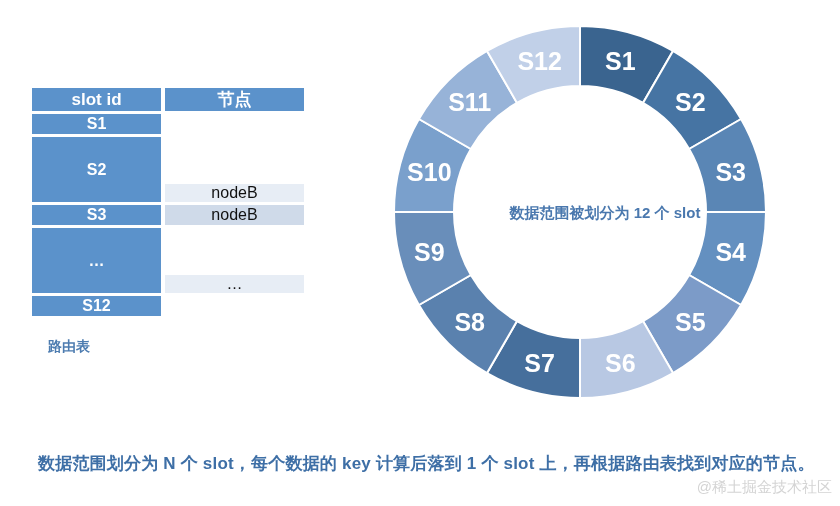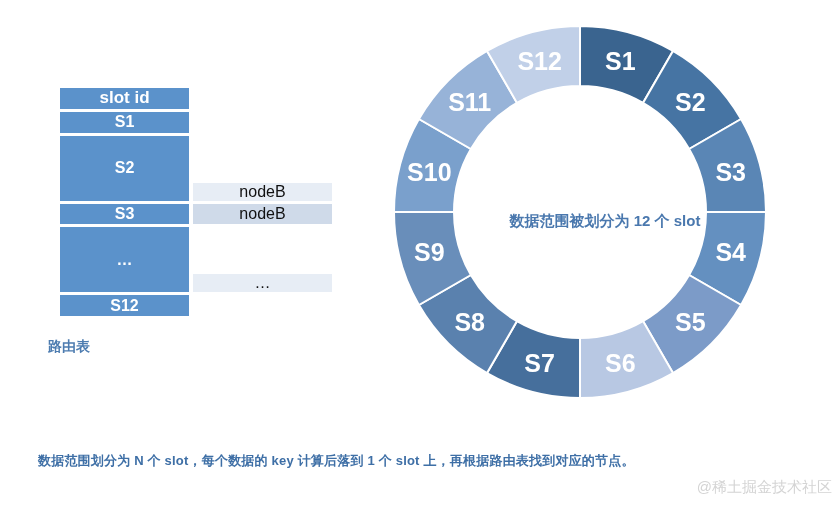--- a/index.html
+++ b/index.html
@@ -2,21 +2,21 @@
 <html><head>
 <meta charset="utf-8">
 <style>
   html,body{margin:0;padding:0;background:#ffffff;}
   #stage{
     position:relative;width:840px;height:506px;background:#ffffff;overflow:hidden;
     font-family:"Liberation Sans","DejaVu Sans",sans-serif;
   }
   
   #route-table{
-    position:absolute;left:60px;top:88px;width:272px;height:228px;
+    position:absolute;left:32px;top:88px;width:272px;height:228px;
     display:grid;grid-template-rows:repeat(6,1fr);row-gap:3px;
   }
   .t-row{display:grid;grid-template-columns:129px 1fr;column-gap:4px;}
   .t-cell{
     display:flex;align-items:center;justify-content:center;
     font-size:16px;color:#111;
   }
   .t-head .t-cell{background:#5b92cb;color:#ffffff;font-weight:bold;font-size:17px;}
   .t-row .slot-cell{background:#5b92cb;color:#ffffff;font-weight:bold;}
   .t-row.band-a .node-cell{background:#cfdae9;}
@@ -26,41 +26,42 @@
     color:#4d7cb0;font-size:14px;font-weight:bold;
   }
   
   #ring-wrap{position:absolute;left:392px;top:24px;width:376px;height:376px;}
   #ring-svg text{
     fill:#ffffff;font-weight:bold;font-size:25px;
     text-anchor:middle;dominant-baseline:central;
     font-family:"Liberation Sans","DejaVu Sans",sans-serif;
   }
   #ring-center-label{
-    position:absolute;left:420px;top:212px;width:370px;text-align:center;
+    position:absolute;left:420px;top:204px;width:370px;text-align:center;
     color:#4a78ae;font-size:15px;font-weight:bold;
   }
   
   #footer-desc{
     position:absolute;left:38px;top:452px;width:780px;
-    color:#3e6fa6;font-size:13px;font-weight:bold;letter-spacing:0.2px;
+    color:#3e6fa6;font-size:17px;font-weight:bold;letter-spacing:0.2px;
   }
   #watermark{
     position:absolute;right:8px;top:478px;
     color:#d4d4d4;font-size:15px;
   }
 </style>
 </head>
 <body>
 
 <div id="stage">
 
   <div id="route-table">
     <div class="t-row t-head">
       <div class="t-cell">slot id</div>
+      <div class="t-cell">节点</div>
     </div>
 
   <div class="t-row band-a">
         <div class="t-cell slot-cell">S1</div>
       </div>
       <div class="t-row band-b">
         <div class="t-cell slot-cell">S2</div>
         <div class="t-cell node-cell">nodeB</div>
       </div>
       <div class="t-row band-a">

